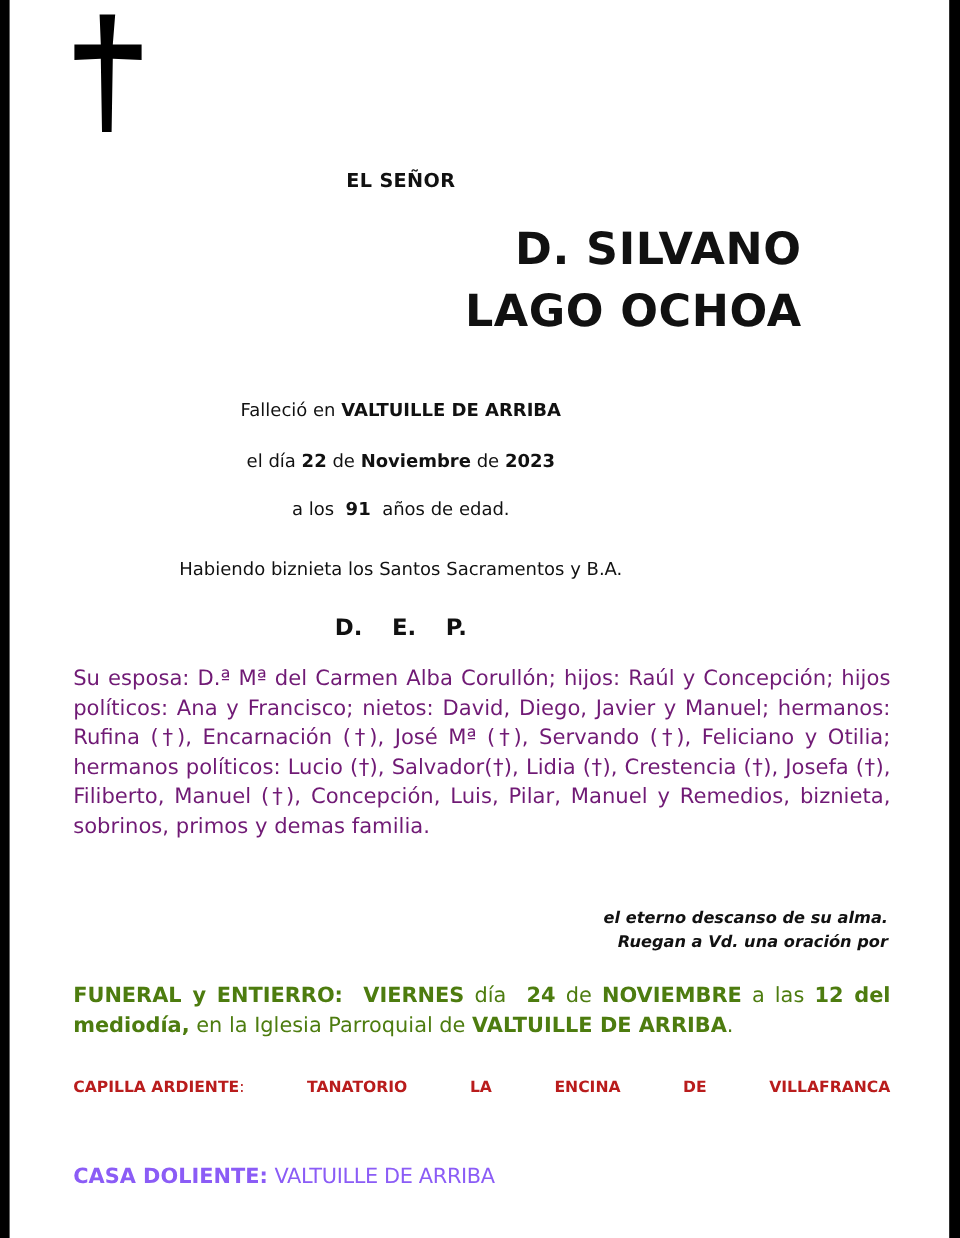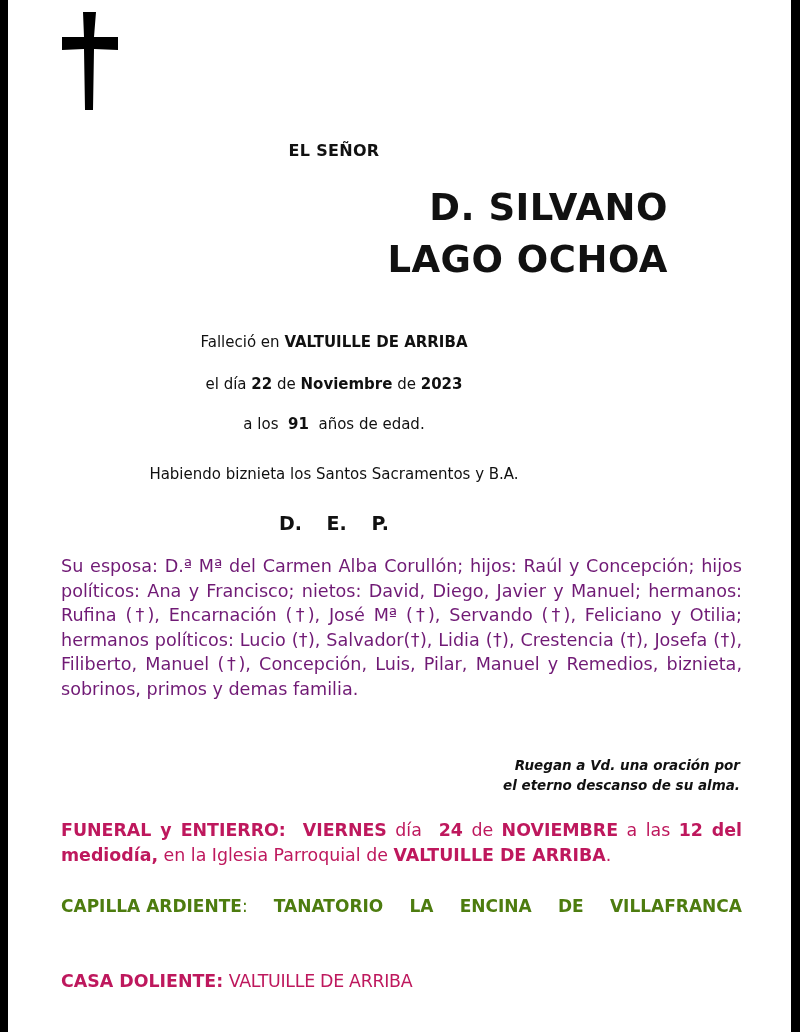--- a/index.html
+++ b/index.html
@@ -25,29 +25,29 @@
   .body-para {
     position: absolute; left: 61px; width: 681px; top: 554px;
     font-size: 17.6px; line-height: 24.6px; text-align: justify; text-align-last: left; color: #701a75;
   }
   .pray {
     position: absolute; right: 60px; top: 755px; text-align: right;
     font-size: 13.5px; font-weight: bold; font-style: italic; line-height: 20px; color: #111;
   }
   .funeral {
     position: absolute; left: 61px; width: 681px; top: 818px;
-    font-size: 17.4px; line-height: 25px; text-align: justify; color: #be185d;
+    font-size: 17.4px; line-height: 25px; text-align: justify; color: #4d7c0f;
   }
   .capilla {
     position: absolute; left: 61px; width: 681px; top: 894px;
-    font-size: 17px; line-height: 25px; color: #4d7c0f;
+    font-size: 13px; line-height: 25px; color: #b91c1c;
   }
   .capilla-head { display: flex; justify-content: space-between; font-weight: bold; }
   .casa {
-    position: absolute; left: 61px; top: 969px; font-size: 17.4px; line-height: 25px; color: #be185d;
+    position: absolute; left: 61px; top: 969px; font-size: 17.4px; line-height: 25px; color: #8b5cf6;
   }
   .casa .light { font-weight: normal; letter-spacing: -0.3px; }
 </style>
 </head>
 <body>
 
 <div class="border-left"></div>
 <div class="border-right"></div>
 
 <svg class="cross" viewBox="0 0 60 102">
@@ -82,22 +82,22 @@
 
 <div class="center dep">
   <span>D.</span>
   <span>E.</span>
   <span>P.</span>
 </div>
 
 <div class="body-para">Su esposa: D.ª Mª del Carmen Alba Corullón; hijos: Raúl y Concepción; hijos políticos: Ana y Francisco; nietos: David, Diego, Javier y Manuel;  hermanos: Rufina (†), Encarnación (†), José Mª (†), Servando (†), Feliciano y Otilia; hermanos políticos: Lucio (†), Salvador(†), Lidia (†), Crestencia (†), Josefa (†), Filiberto, Manuel (†), Concepción, Luis, Pilar, Manuel y Remedios, biznieta, sobrinos, primos y demas familia.</div>
 
 <div class="pray">
+  <div>el eterno descanso de su alma.</div>
   <div>Ruegan a Vd. una oración por</div>
-  <div>el eterno descanso de su alma.</div>
 </div>
 
 <div class="funeral">
   <span class="b">FUNERAL y ENTIERRO:</span>&nbsp;
   <span class="b">VIERNES</span>
   <span>día</span>&nbsp;
   <span class="b">24</span>
   <span>de</span>
   <span class="b">NOVIEMBRE</span>
   <span>a las</span>

